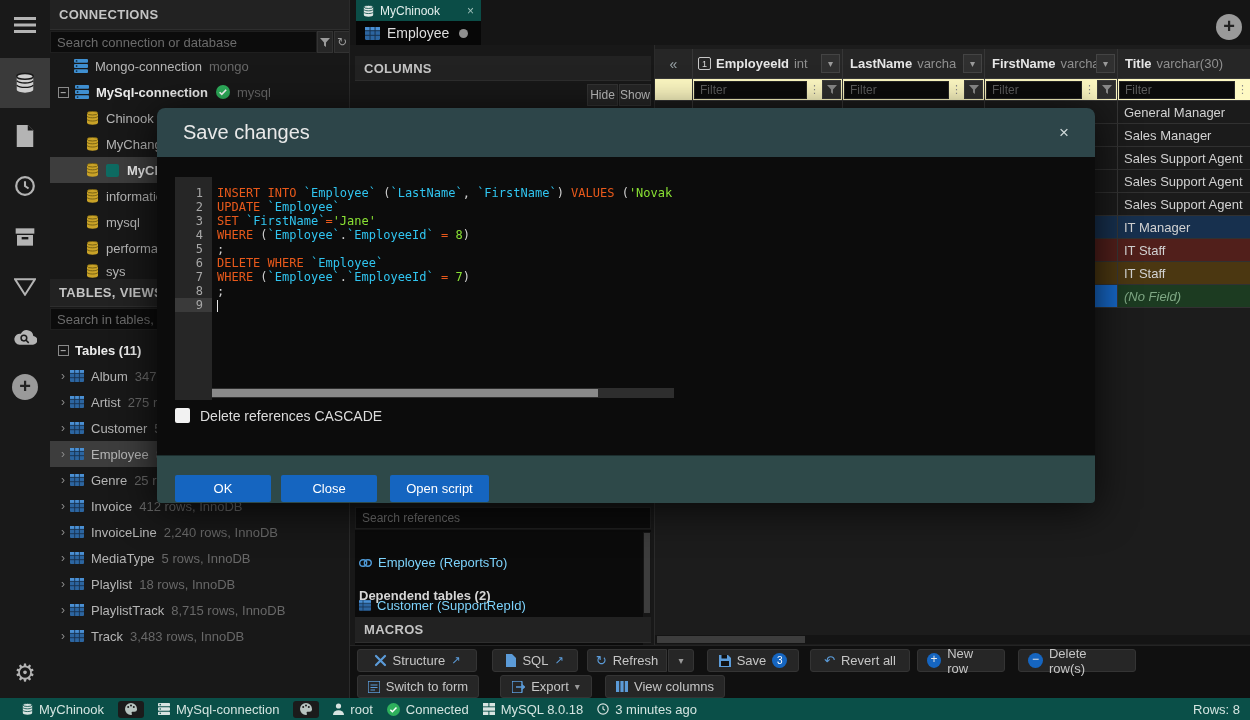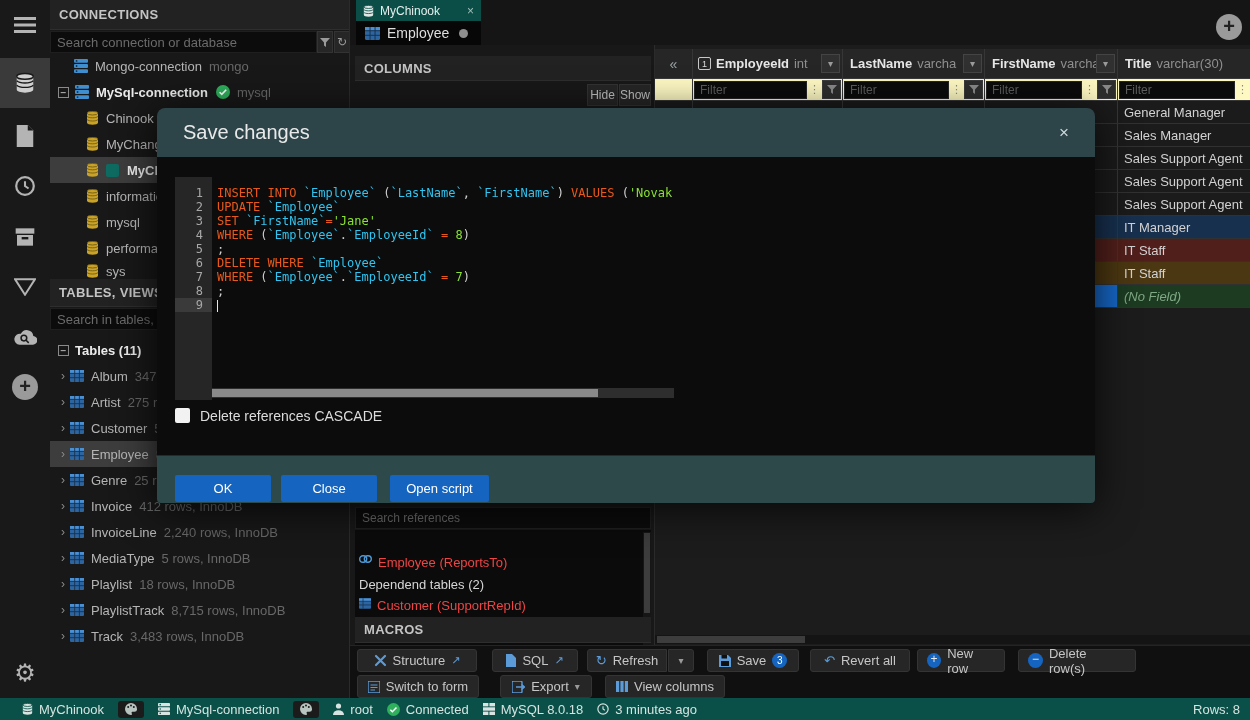--- a/index.html
+++ b/index.html
@@ -63,21 +63,21 @@
 .cline{position:absolute;left:0;height:14px;line-height:14px;font-family:"DejaVu Sans Mono",monospace;font-size:12px;white-space:pre;color:#d0d0d0}
 .tok-kw{color:#e8591b}
 .tok-id{color:#30c5f0}
 .tok-str{color:#8ae234}
 .tok-num{color:#8ae234}
 .cursor{display:inline-block;width:1px;height:12px;background:#e8e8e8;vertical-align:middle}
 
 #statusbar{left:0;top:698px;width:1250px;height:22px;background:#0a4f48;display:flex;align-items:center;padding:0 10px;gap:14px;color:#d4e4e0;font-size:13px}
 .sbitem{display:flex;align-items:center;gap:6px;white-space:nowrap}
 .chip{background:#1b1b1b;border-radius:3px;width:26px;height:17px;display:flex;align-items:center;justify-content:center}
-.reflink{color:#ef4444;font-size:13px;display:flex;align-items:flex-start;gap:6px}
+.reflink{color:#7dd3fc;font-size:13px;display:flex;align-items:center;gap:6px}
 svg{display:block}
 </style>
 </head>
 <body>
 
 <div id="iconbar" class="abs">
   <div class="ibtn" style="top:0">
     <svg width="22" height="16" viewBox="0 0 22 16">
         <g fill="#b4b4b4">
           <rect y="0" width="22" height="3"></rect>
@@ -496,21 +496,21 @@
       <span>
           <svg width="13" height="8" viewBox="0 0 13 8">
             <g fill="none" stroke="#4f9bd8" stroke-width="1.4">
               <rect x=".7" y=".7" width="7" height="6.6" rx="3.3"></rect>
               <rect x="5.3" y=".7" width="7" height="6.6" rx="3.3"></rect>
             </g>
           </svg>
         </span>
       <span>Employee (ReportsTo)</span>
     </div>
-    <div class="abs nowrap" style="left:4px;top:47px;width:280px;font-weight:normal;color:#d6d6d6">Dependend tables (2)</div>
+    <div class="abs nowrap" style="left:4px;top:58px;width:280px;font-weight:bold;color:#d6d6d6">Dependend tables (2)</div>
     <div class="reflink abs nowrap" style="left:4px;top:68px;width:280px">
       <span>
           <svg width="12" height="11" viewBox="0 0 14 12">
             <rect width="14" height="12" rx="1" fill="#2c65a0"></rect>
             <rect y="0" width="14" height="3.4" fill="#4a90d4"></rect>
             <g stroke="#17314d" stroke-width=".9">
               <path d="M4.7 0v12M0 3.4h14M0 7.7h14"></path>
             </g>
           </svg>
         </span>

